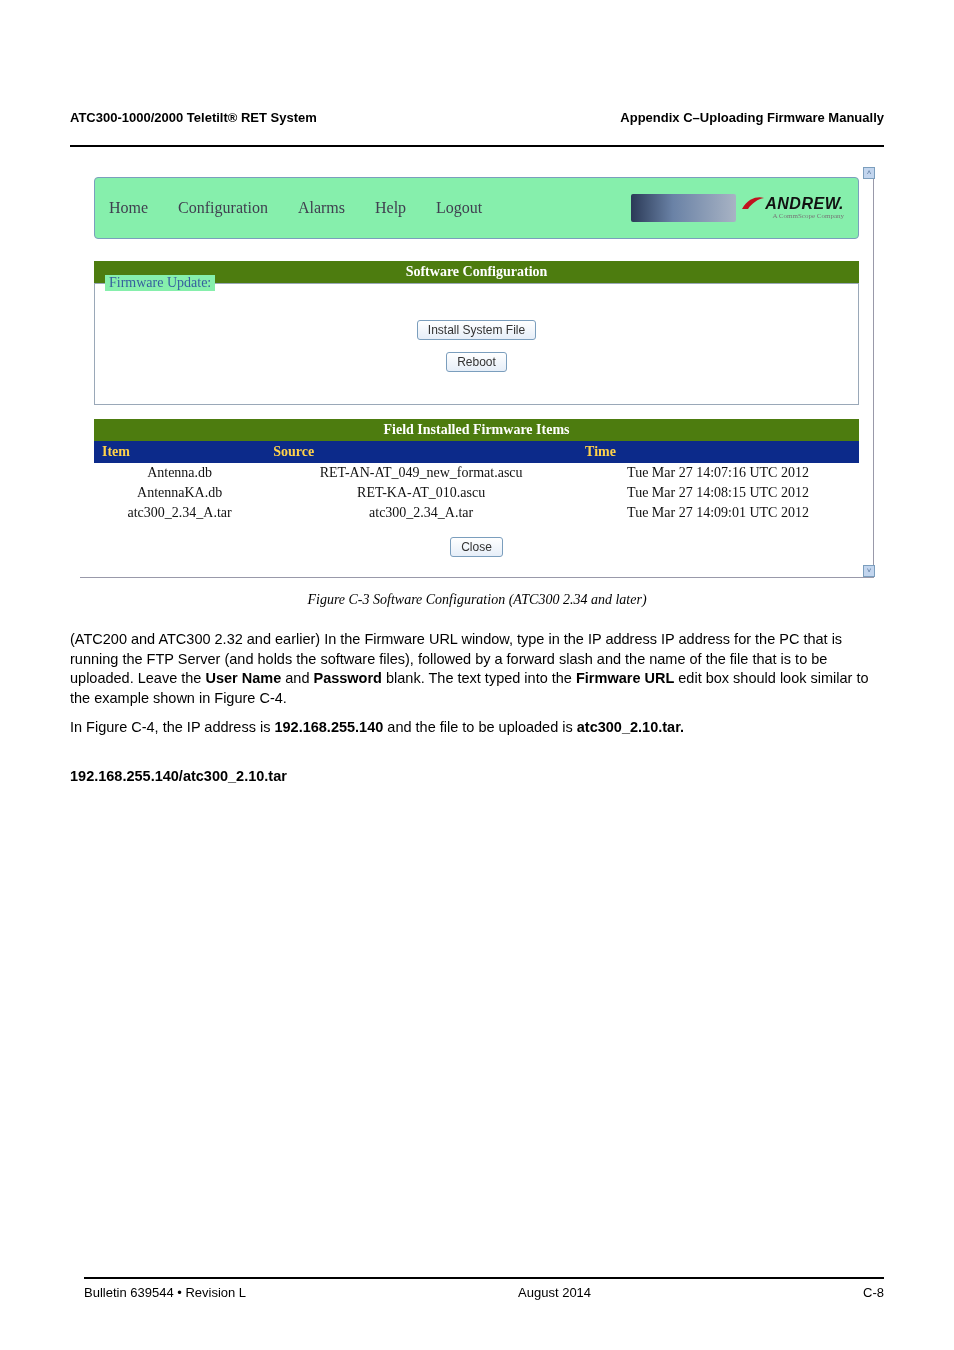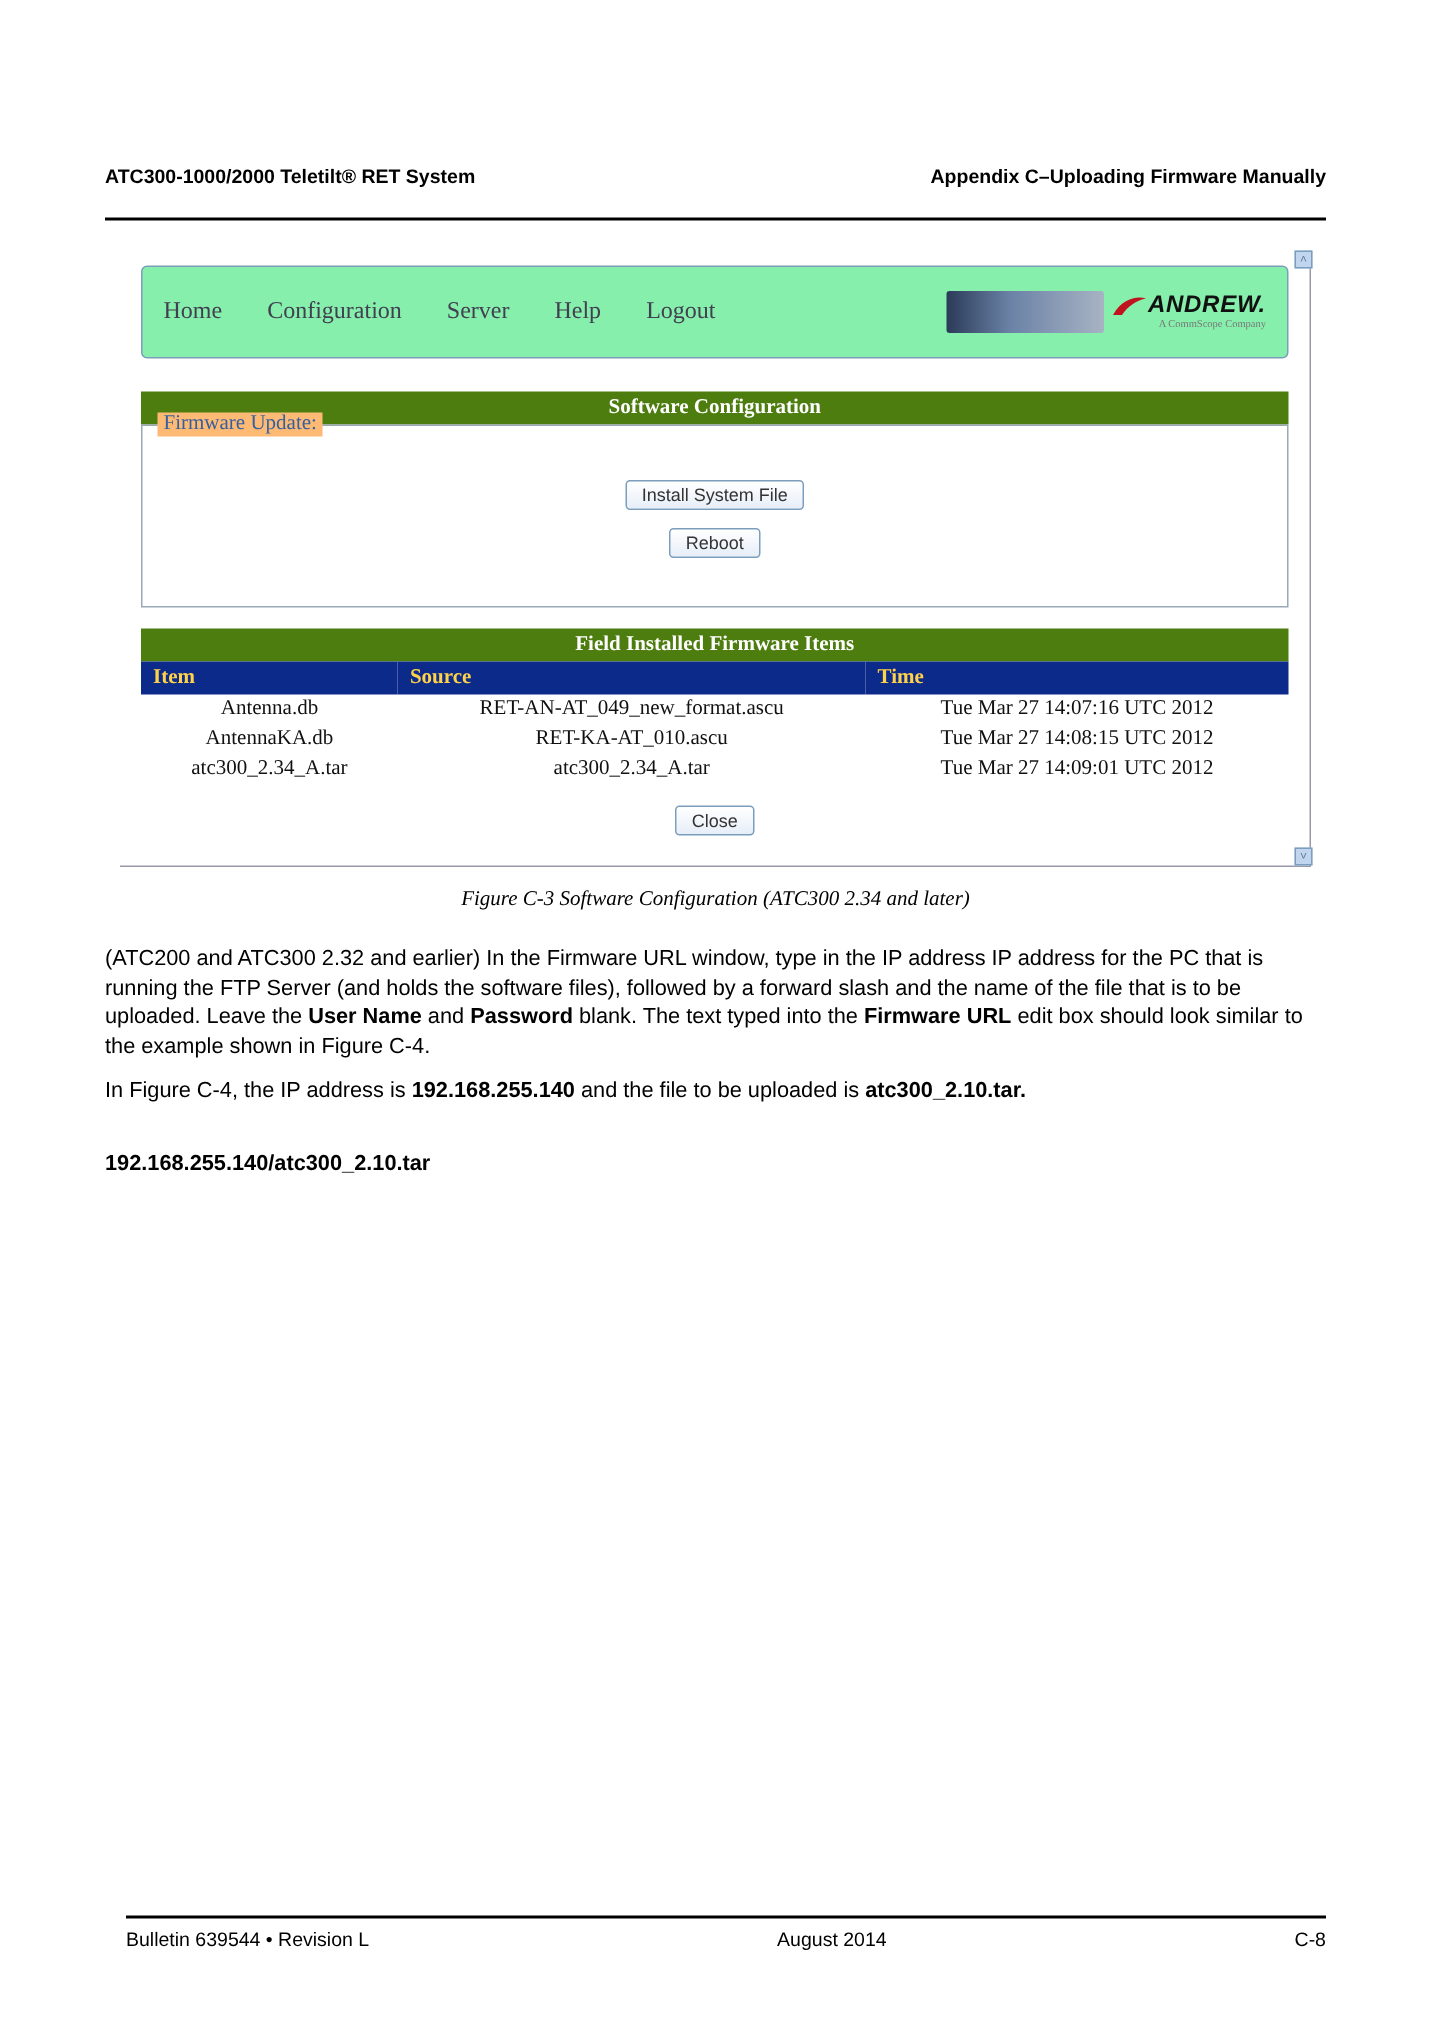--- a/index.html
+++ b/index.html
@@ -65,21 +65,21 @@
     width: 105px;
     height: 28px;
     background: linear-gradient(90deg,#2b3a57 0%,#6a82a6 40%,#a8b3c4 100%);
     border-radius: 2px;
   }
   .brand-txt {
     display: flex;
     flex-direction: column;
     line-height: 1;
   }
-  .andrew-line { display:flex; align-items:center; gap:1px; }
+  .andrew-line { display:flex; align-items:flex-start; gap:1px; }
   .swoosh {
     width: 22px; height: 14px;
   }
   .andrew {
     font-family: Arial, sans-serif;
     font-weight: 900;
     font-style: italic;
     font-size: 16px;
     letter-spacing: 0.5px;
     color: #111;
@@ -103,21 +103,21 @@
   .fw-fieldset {
     margin: 0 14px 14px 14px;
     border: 1px solid #9aa8b8;
     padding: 36px 0 20px 0;
     position: relative;
   }
   .fw-legend {
     position: absolute;
     top: -9px;
     left: 10px;
-    background: #fdba74;
+    background: #86efac;
     padding: 0 4px;
     font-family: "Times New Roman", serif;
     font-size: 14px;
     color: #365f9e;
   }
   .btnrow { text-align: center; margin-bottom: 12px; }
   .winbtn {
     font-family: Arial, sans-serif;
     font-size: 12px;
     padding: 2px 10px;
@@ -194,21 +194,21 @@
   <span>ATC300-1000/2000 Teletilt® RET System</span>
   <span>Appendix C–Uploading Firmware Manually</span>
 </div>
 
 <div class="panel-wrap">
   <span class="scroll-hint">˄</span>
 
   <div class="menubar">
     <span class="mitem">Home</span>
     <span class="mitem">Configuration</span>
-    <span class="mitem">Server</span>
+    <span class="mitem">Alarms</span>
     <span class="mitem">Help</span>
     <span class="mitem">Logout</span>
     <div class="brand">
       <div class="brand-img"></div>
       <div class="brand-txt">
         <div class="andrew-line">
           <svg class="swoosh" viewBox="0 0 22 14">
             <path d="M0 13 C6 2 16 0 22 2 C16 3 10 7 6 13 Z" fill="#c1121f"></path>
           </svg>
           <span class="andrew">ANDREW.</span>

